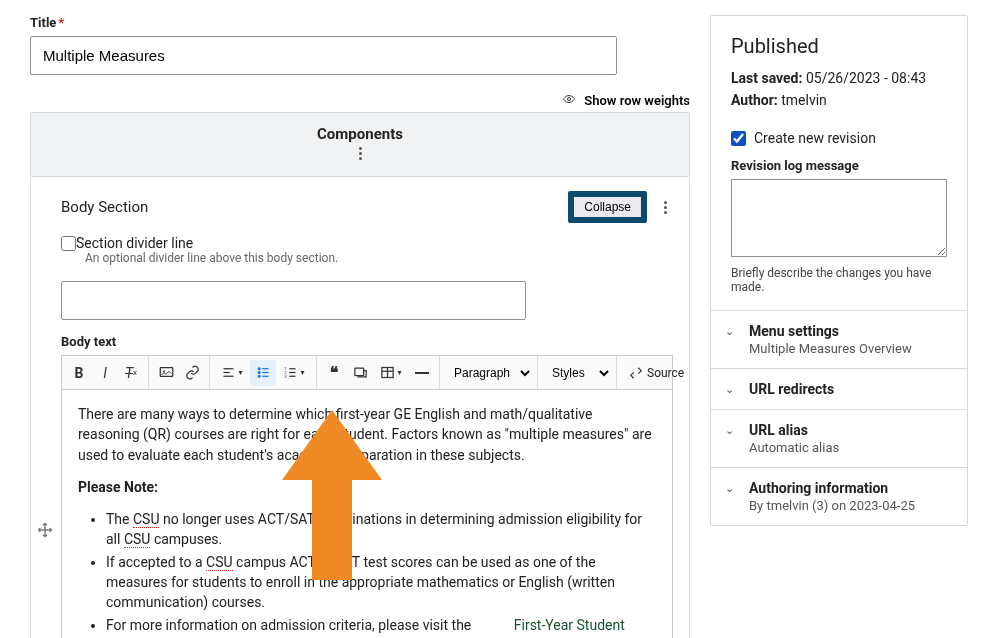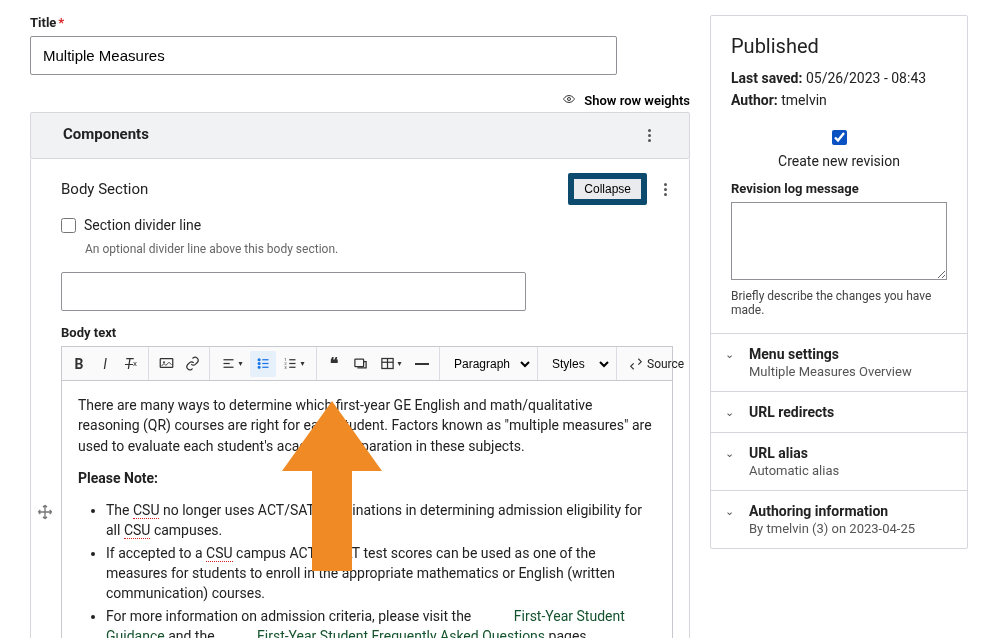--- a/index.html
+++ b/index.html
@@ -9,35 +9,35 @@
 .side-col { width: 258px; }
 
 .field-label { font-weight: 700; font-size: 13px; margin-bottom: 6px; display: block; }
 .req { color: #d72222; margin-left: 2px; }
 .textinput { width: 100%; border: 1px solid #919297; padding: 10px 12px; font-size: 15px; border-radius: 2px; }
 .title-input { width: 587px; }
 
 .row-weights { text-align: right; margin: 18px 0 4px; font-size: 13px; }
 .row-weights .eye { margin-right: 6px; }
 
-.components-header { background: #f1f2f3; border: 1px solid #d6d7dd; padding: 12px 32px; display: flex; justify-content: space-between; border-radius: 2px; }
+.components-header { background: #f1f2f3; border: 1px solid #d6d7dd; padding: 12px 8px; display: flex; align-items: center; justify-content: space-between; border-radius: 2px; flex-direction: column; }
 .components-header .title { font-weight: 700; font-size: 15px; }
 
 .body-section { border: 1px solid #d6d7dd; border-top: none; padding: 14px 16px 14px 30px; position: relative; }
 .body-section-head { display: flex; align-items: center; justify-content: space-between; margin-bottom: 12px; }
 .body-section-head .label { font-size: 15px; }
 .collapse-btn { background: #eaebee; border: 6px solid #0c4a6e; padding: 3px 10px; font-size: 12px; border-radius: 2px; cursor: pointer; }
 
 .kebab { width: 16px; display: flex; flex-direction: column; gap: 2px; align-items: center; cursor: pointer; padding: 4px; }
 .kebab span { width: 3px; height: 3px; background: #555; border-radius: 50%; }
 
 .drag-handle { position: absolute; left: 6px; top: 345px; cursor: move; color: #777; }
 .drag-handle svg { width: 16px; height: 16px; }
 
-.checkbox-row { display: flex; align-items: center; gap: 8px; margin-bottom: 9px; }
+.checkbox-row { display: flex; align-items: center; margin-bottom: 0; }
 .checkbox-row input[type=checkbox] { width: 15px; height: 15px; }
 .desc-text { font-size: 12px; color: #666; margin-left: 24px; margin-bottom: 12px; }
 
 .section-heading-input { width: 465px; margin-top: 4px; margin-bottom: 14px; }
 
 .editor-wrap { border: 1px solid #c8c9cf; }
 .toolbar { border-bottom: 1px solid #c8c9cf; display: flex; align-items: center; background: #fafafa; height: 34px; }
 .tgroup { display: flex; align-items: center; height: 100%; border-right: 1px solid #dcdde2; padding: 0 4px; }
 .tbtn { width: 26px; height: 26px; display: flex; align-items: center; justify-content: center; cursor: pointer; color: #333; border-radius: 2px; }
 .tbtn.dd { width: 36px; }
@@ -57,21 +57,21 @@
 .editor-body a { color: #14532d; text-decoration: none; padding-left: 39px; }
 
 .arrow-overlay { position: absolute; left: 210px; top: 20px; pointer-events: none; }
 
 
 .side-box { border: 1px solid #d6d7dd; border-radius: 2px; overflow: hidden; }
 .pub-block { padding: 18px 20px 16px; border-bottom: 1px solid #d6d7dd; }
 .pub-title { font-size: 20px; font-weight: 400; margin-bottom: 12px; }
 .meta-line { font-size: 14px; margin-bottom: 6px; }
 .meta-line b { font-weight: 700; margin-top: 19px; }
-.rev-check { display: flex; align-items: center; gap: 8px; margin: 22px 0 12px; flex-direction: column; }
+.rev-check { display: flex; align-items: center; gap: 8px; margin: 22px 0 12px; }
 .rev-check input { width: 15px; height: 15px; accent-color: #0a51c2; }
 .rev-label { font-weight: 700; font-size: 13px; margin-bottom: 6px; }
 .rev-text { width: 100%; height: 78px; border: 1px solid #919297; resize: vertical; }
 .rev-desc { font-size: 12px; color: #444; margin-top: 6px; }
 
 .accordion { border-bottom: 1px solid #d6d7dd; padding: 12px 18px 12px 38px; position: relative; cursor: pointer; }
 .accordion:last-child { border-bottom: none; }
 .acc-caret { position: absolute; left: 14px; top: 14px; font-size: 11px; color: #555; }
 .acc-title { font-weight: 700; font-size: 14px; }
 .acc-sub { font-size: 13px; color: #555; margin-top: 2px; }

